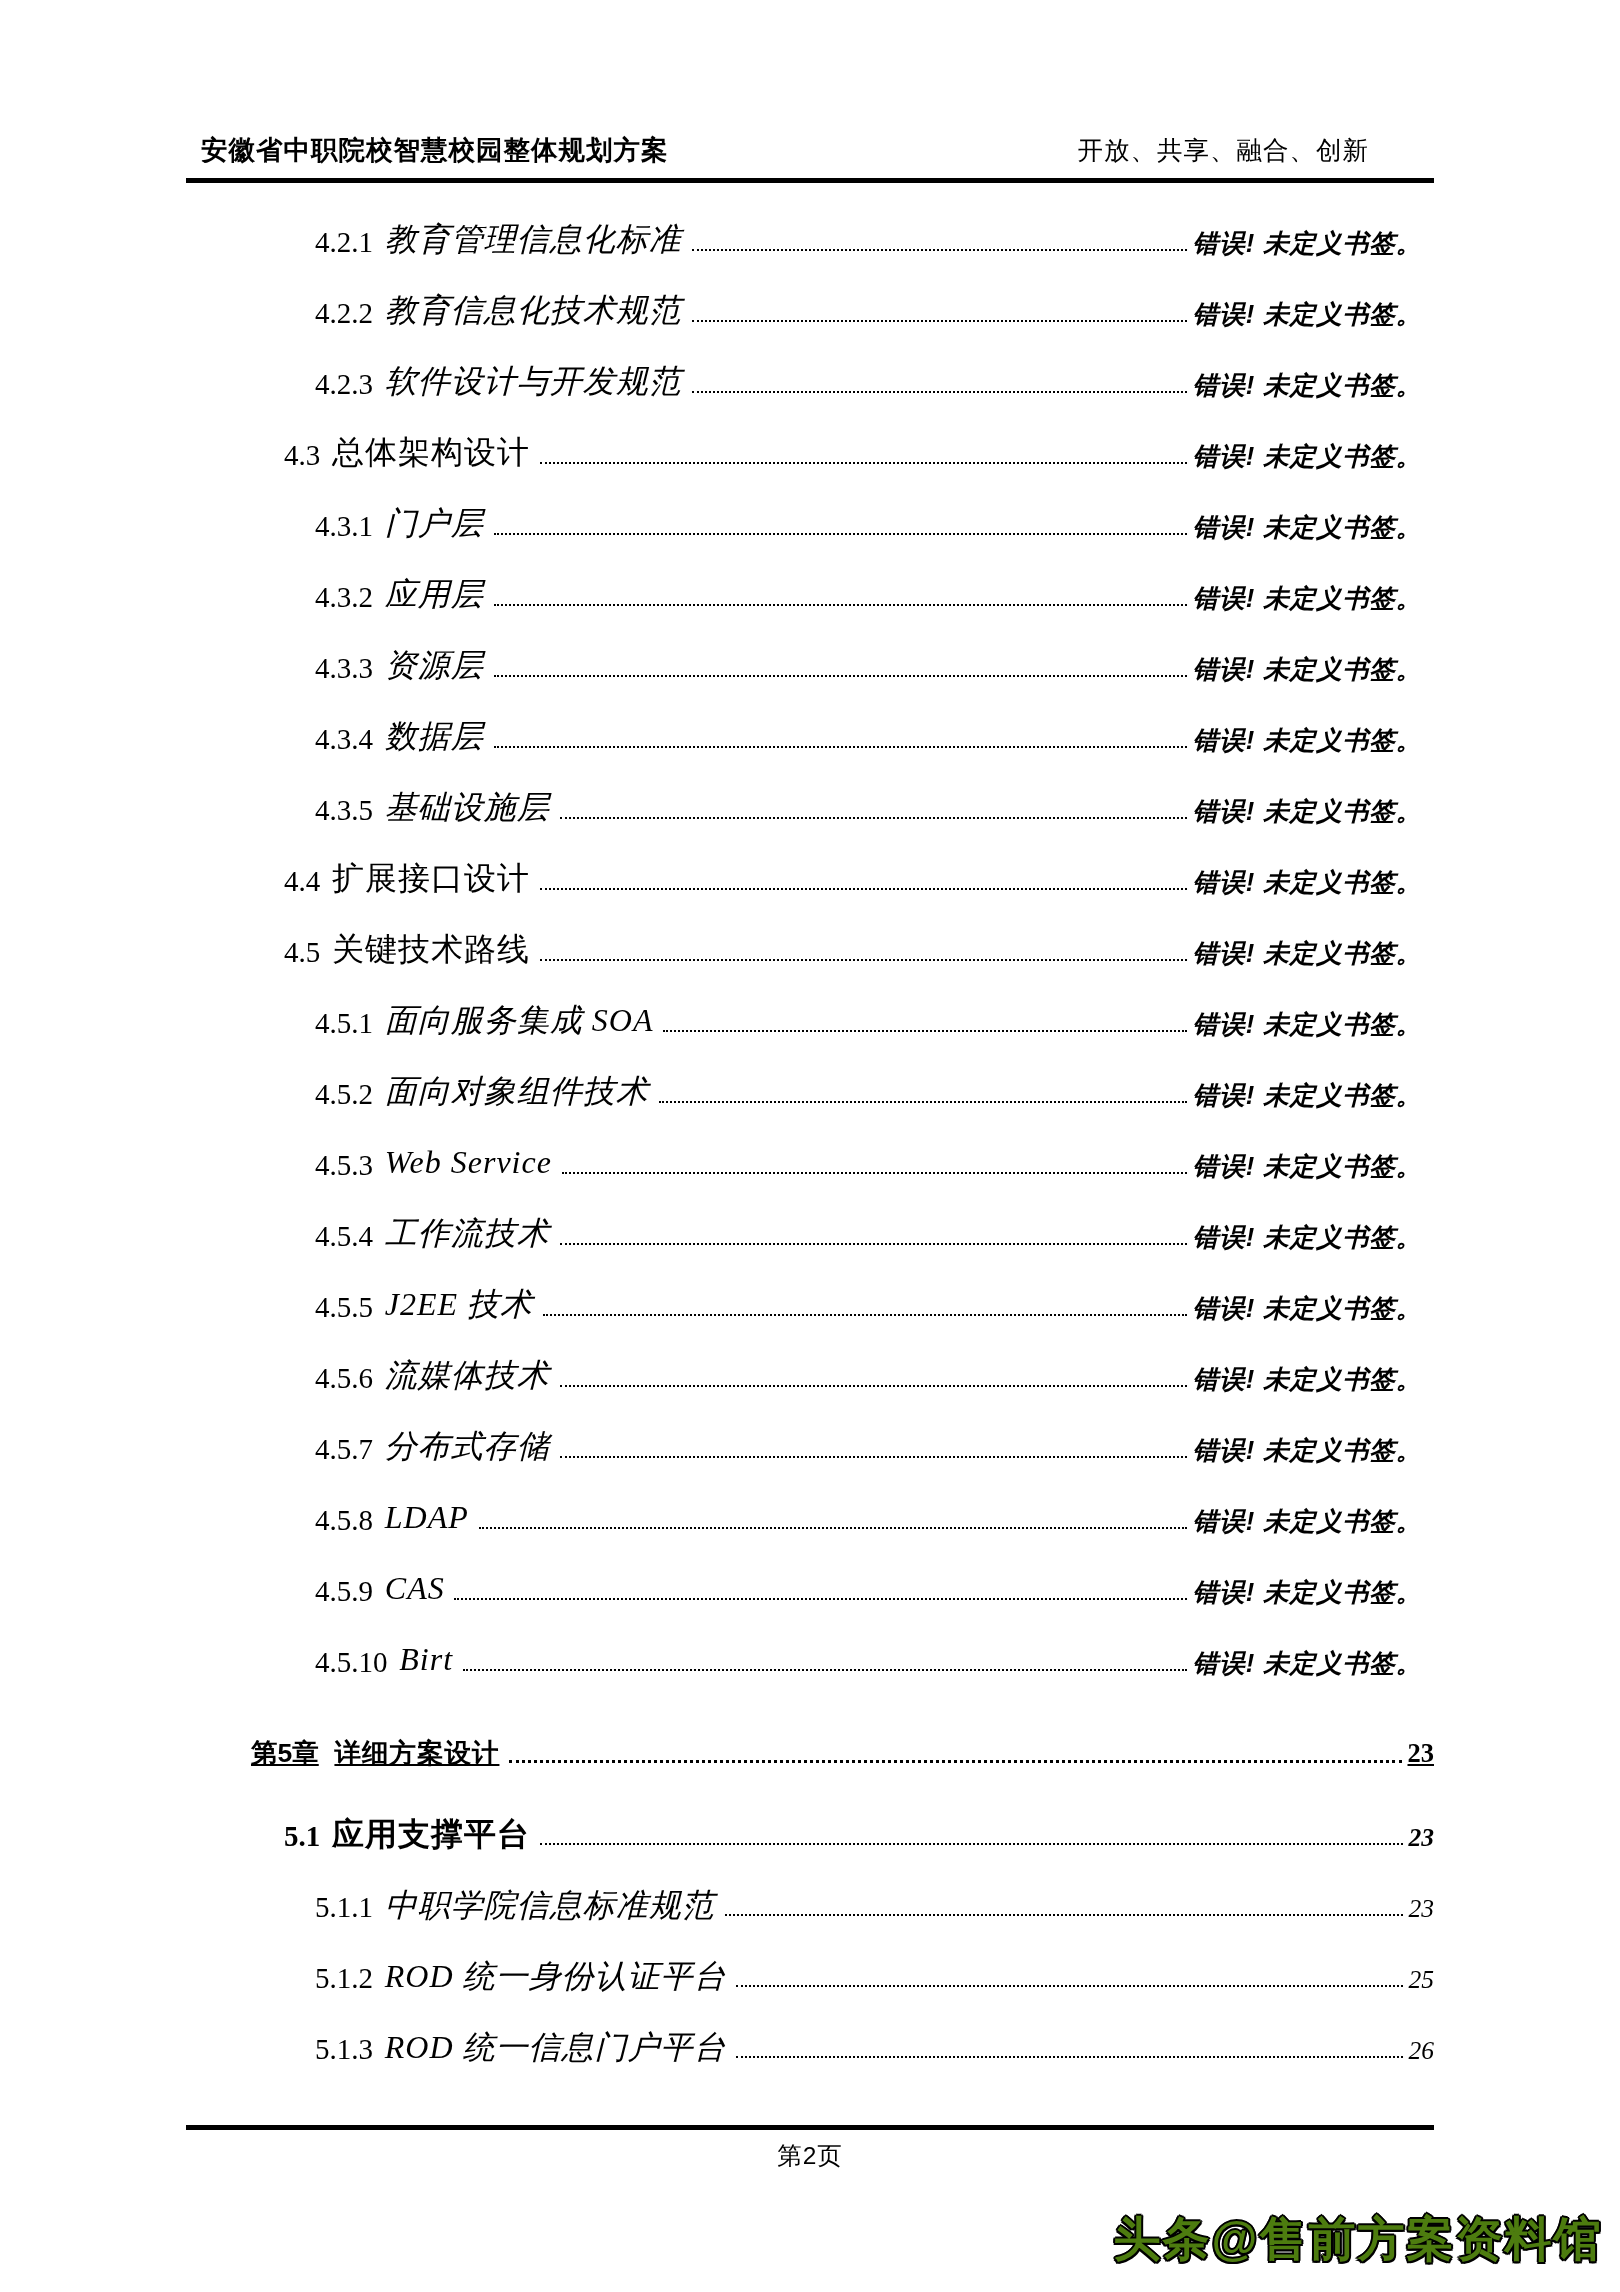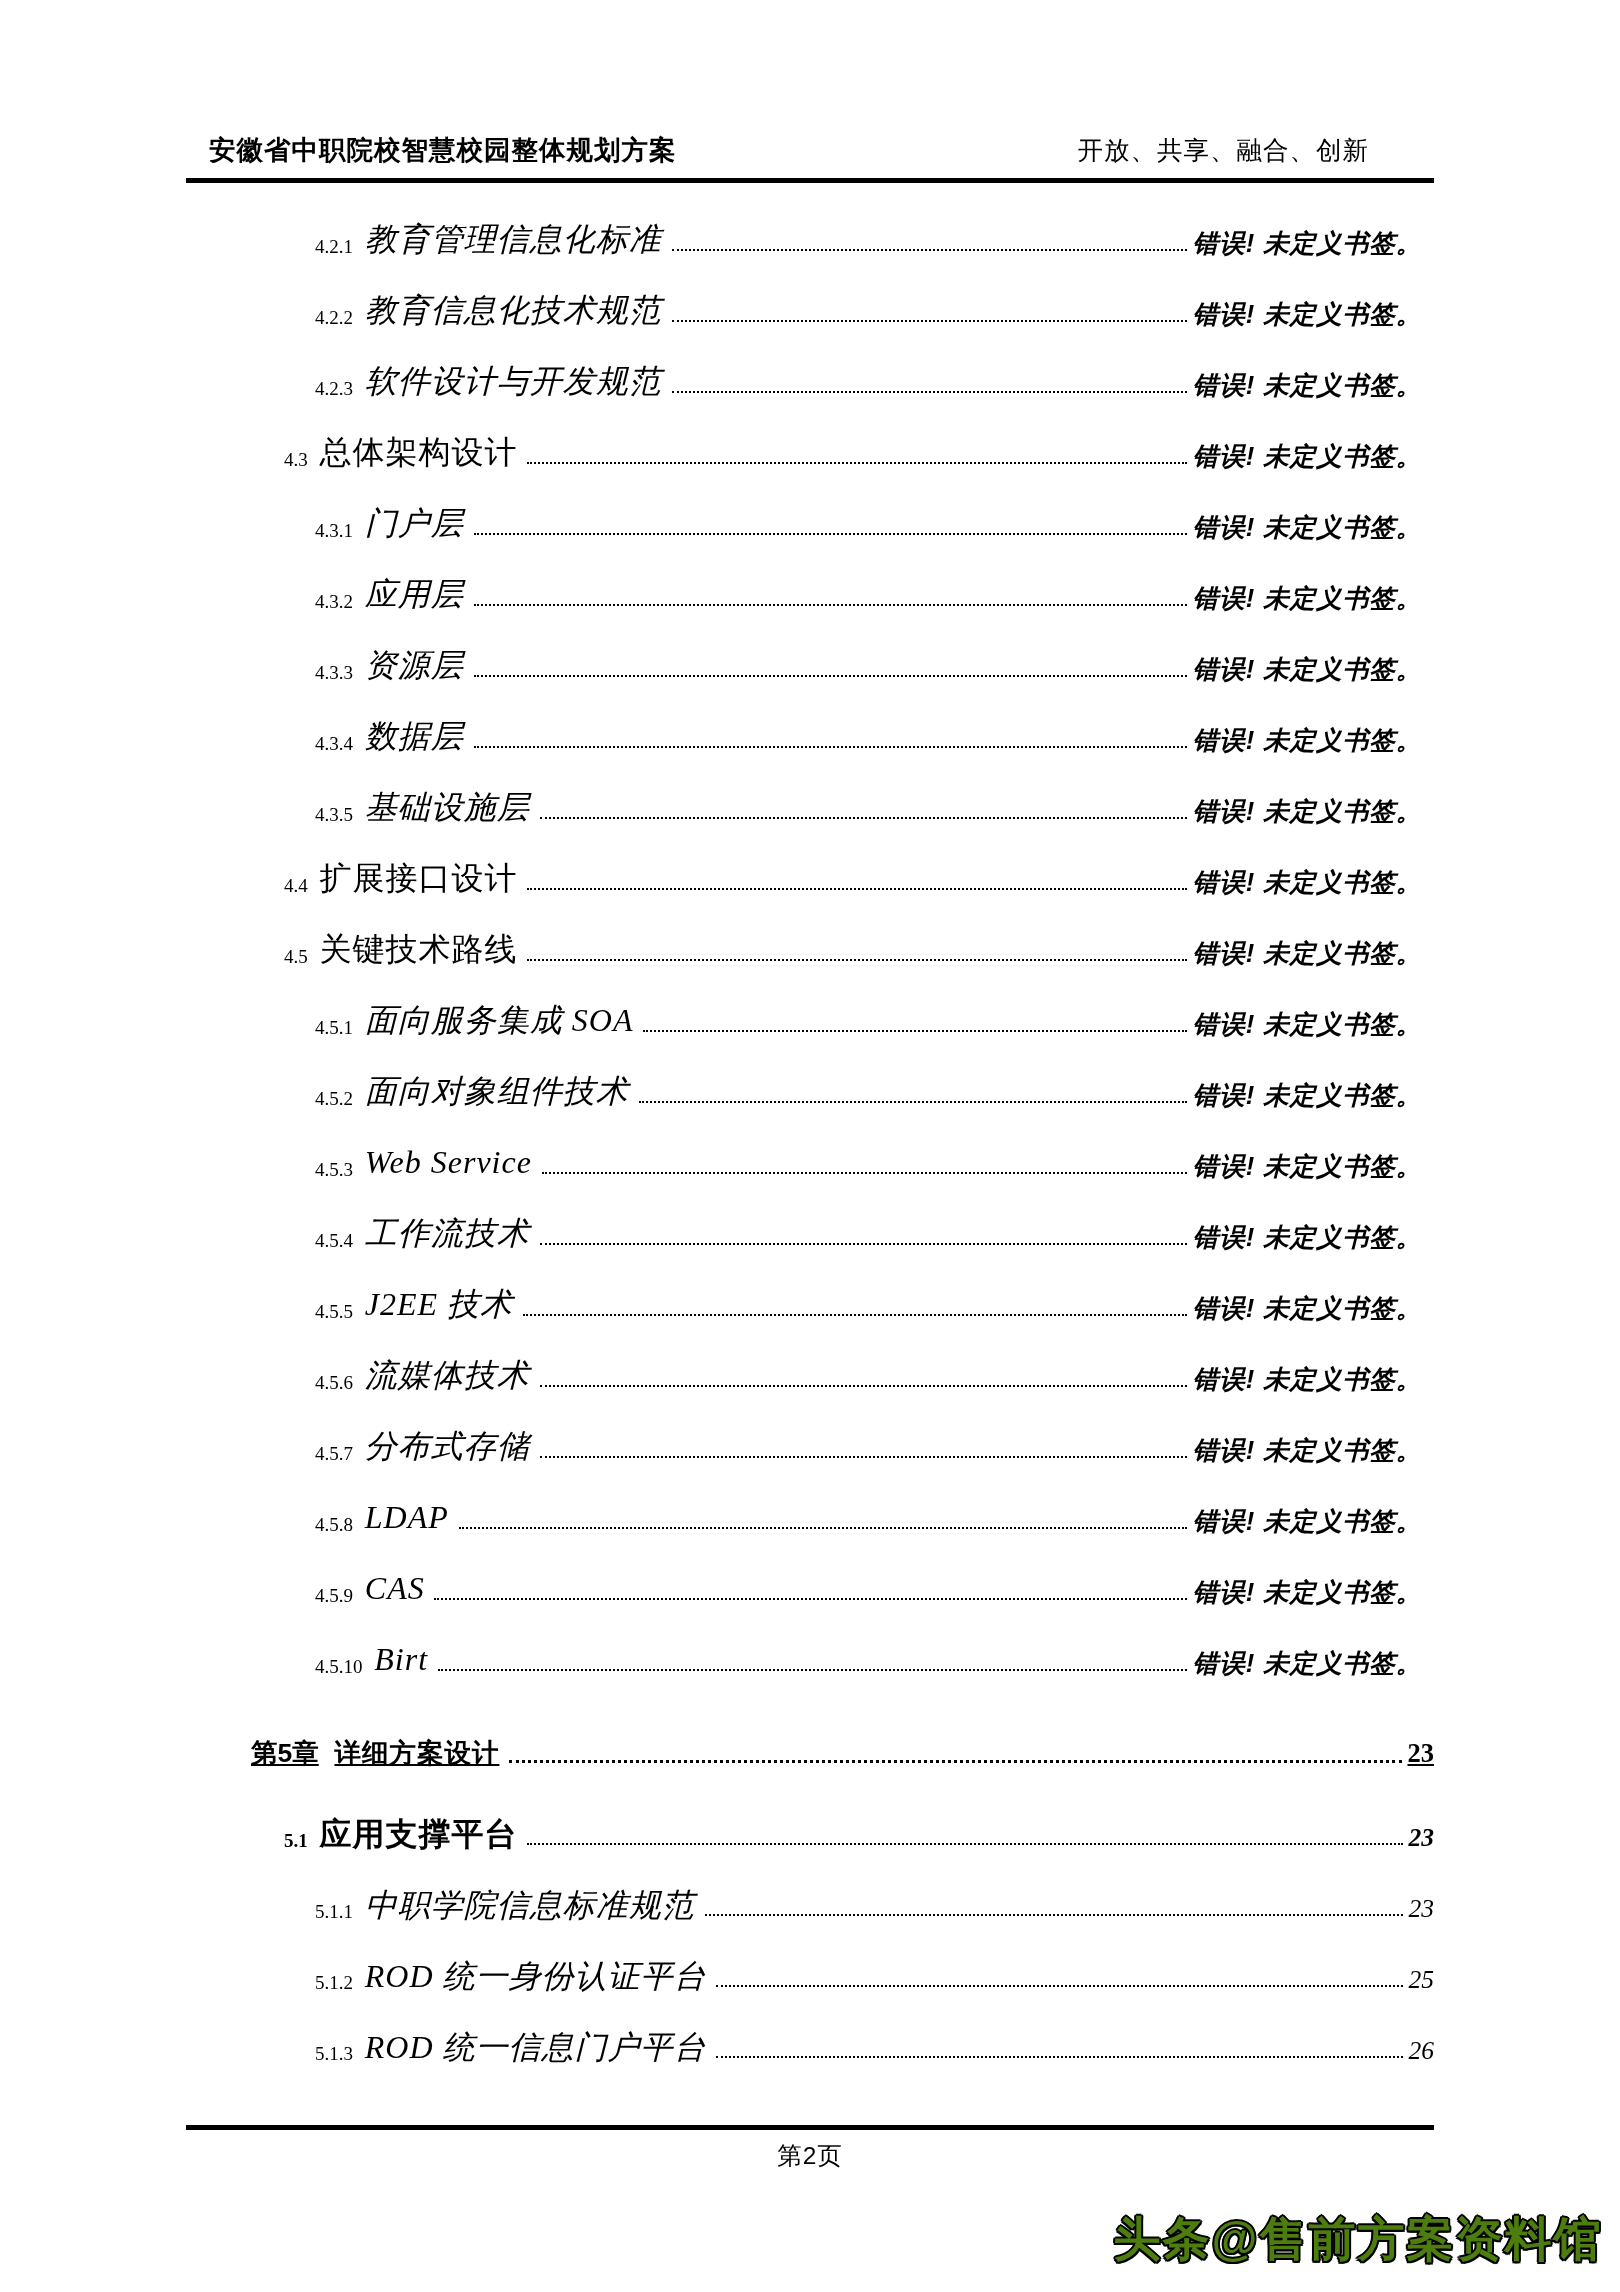--- a/index.html
+++ b/index.html
@@ -13,21 +13,21 @@
   }
   .page { position: absolute; inset: 0; }
 
   
   .header {
     position: absolute; left: 186px; top: 0;
     width: 1248px; height: 178px;
     border-bottom: 5.9px solid #000;
   }
   .header-left {
-    position: absolute; left: 23px; bottom: 9.8px;
+    position: absolute; left: 15px; bottom: 9.8px;
     font-size: 26.5px; font-weight: 700; letter-spacing: 1px;
     white-space: nowrap;
   }
   .header-right {
     position: absolute; right: 65px; bottom: 9.8px;
     font-size: 25.5px; letter-spacing: 1px;
     white-space: nowrap;
   }
 
   
@@ -40,21 +40,21 @@
     height: 71px;
     box-sizing: border-box;
   }
   .row.lvl-1 { margin-top: 19.6px; padding-left: 65px; text-decoration: underline; }
   .row.lvl-1 + .row { margin-top: 12.7px; font-weight: bold; }
   .row.lvl-2 { padding-left: 98px; }
   .row.lvl-3 { padding-left: 129px; }
 
   .num {
     font-family: "Liberation Serif", serif;
-    font-size: 19px; line-height: 1.05;
+    font-size: 29px; line-height: 1.05;
     margin-right: 11.8px; white-space: nowrap;
   }
   .lvl-1 .num {
     font-family: "Liberation Sans", sans-serif;
     font-weight: 700; font-size: 26.5px; margin-right: 15.7px;
   }
   .title { font-size: 32px; line-height: 1.05; white-space: nowrap; letter-spacing: 1px; }
   .lvl-3 .title { font-style: italic; font-family: "Liberation Serif", serif; }
   .lvl-2 .title { font-family: "Liberation Sans", sans-serif; }
   .lvl-1 .title { font-weight: 700; font-size: 26.5px; }

